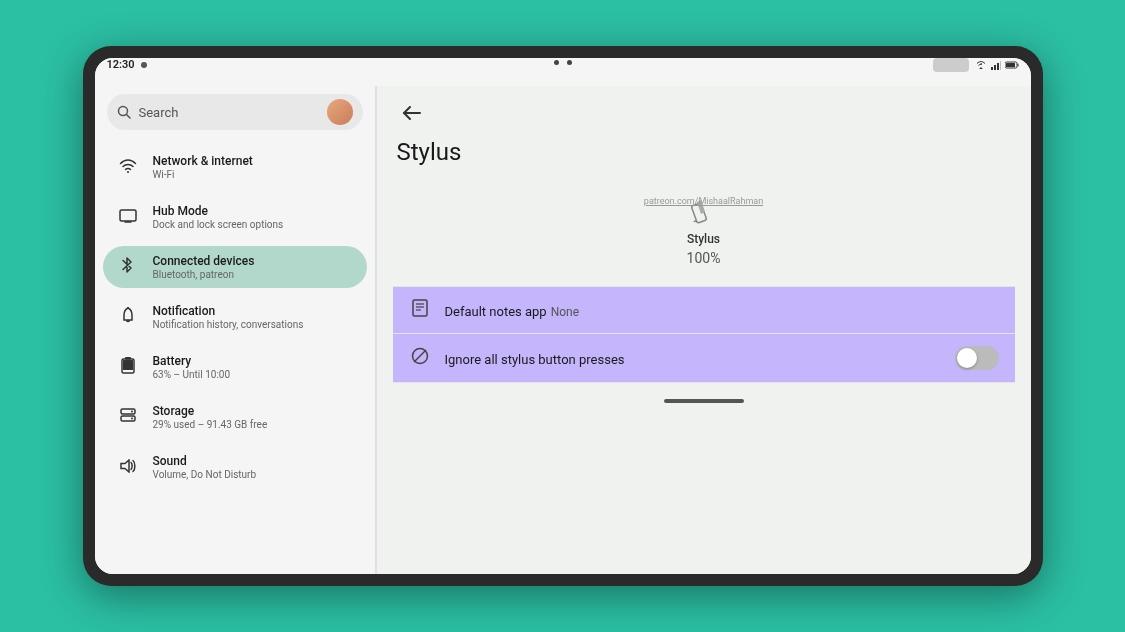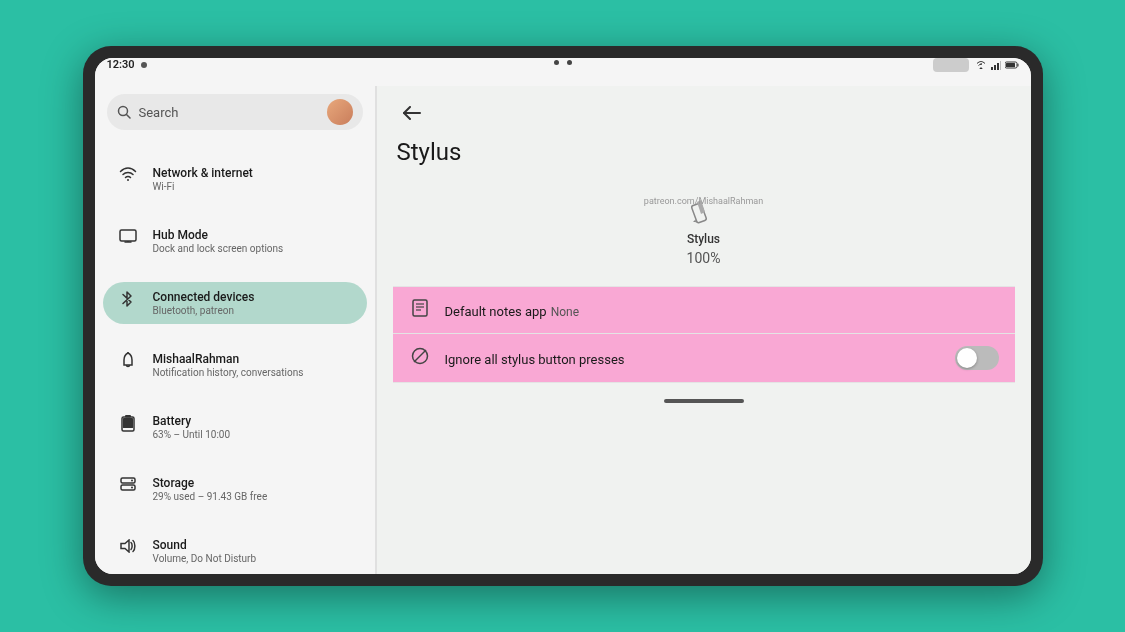--- a/index.html
+++ b/index.html
@@ -145,26 +145,26 @@
     }
 
     .settings-list {
       flex: 1;
       overflow-y: auto;
       padding-bottom: 8px;
     }
 
     .settings-item {
       display: flex;
-      align-items: flex-start;
+      align-items: center;
       padding: 8px 14px;
       gap: 14px;
       cursor: pointer;
       border-radius: 30px;
-      margin: 20px 8px;
+      margin: 8px 8px;
     }
 
     .settings-item.active {
       background: #b2d8cc;
     }
 
     .settings-item-icon {
       width: 22px;
       text-align: center;
       color: #333;
@@ -259,32 +259,33 @@
     }
 
     .watermark {
       position: absolute;
       font-size: 9px;
       color: #999;
       top: 16px;
       left: 50%;
       transform: translateX(-50%);
       white-space: nowrap;
+      text-decoration: underline;
     }
 
     
     .settings-section {
       padding: 0 16px;
     }
 
     .setting-row {
       display: flex;
       align-items: center;
       padding: 12px 16px;
-      background: #f9a8d4;
+      background: #c4b5fd;
       gap: 14px;
       border-bottom: 1px solid #e4e4e4;
     }
 
     .setting-row:first-child {
       border-top: 1px solid #e4e4e4;
     }
 
     .setting-row-icon {
       width: 22px;
@@ -464,21 +465,21 @@
 
           <div class="settings-item">
             <div class="settings-item-icon">
               <svg width="16" height="17" viewBox="0 0 16 17" fill="none">
                 <path d="M8 1 C8 1 4 3 4 8 L4 13 L12 13 L12 8 C12 3 8 1 8 1Z" stroke="#333" stroke-width="1.5" fill="none"></path>
                 <path d="M6.5 13 C6.5 13.8 7.2 14.5 8 14.5 C8.8 14.5 9.5 13.8 9.5 13" stroke="#333" stroke-width="1.5" fill="none"></path>
                 <line x1="8" y1="1" x2="8" y2="0" stroke="#333" stroke-width="1.5" stroke-linecap="round"></line>
               </svg>
             </div>
             <div class="settings-item-text">
-              <span class="settings-item-title">MishaalRahman</span>
+              <span class="settings-item-title">Notification</span>
               <span class="settings-item-subtitle">Notification history, conversations</span>
             </div>
           </div>
 
           <div class="settings-item">
             <div class="settings-item-icon">
               <svg width="14" height="18" viewBox="0 0 14 18" fill="none">
                 <rect x="1" y="3" width="12" height="14" rx="1.5" stroke="#333" stroke-width="1.5"></rect>
                 <rect x="4" y="1" width="6" height="2.5" rx="1" fill="#333"></rect>
                 <rect x="2" y="4" width="10" height="10" rx="0.5" fill="#333"></rect>

